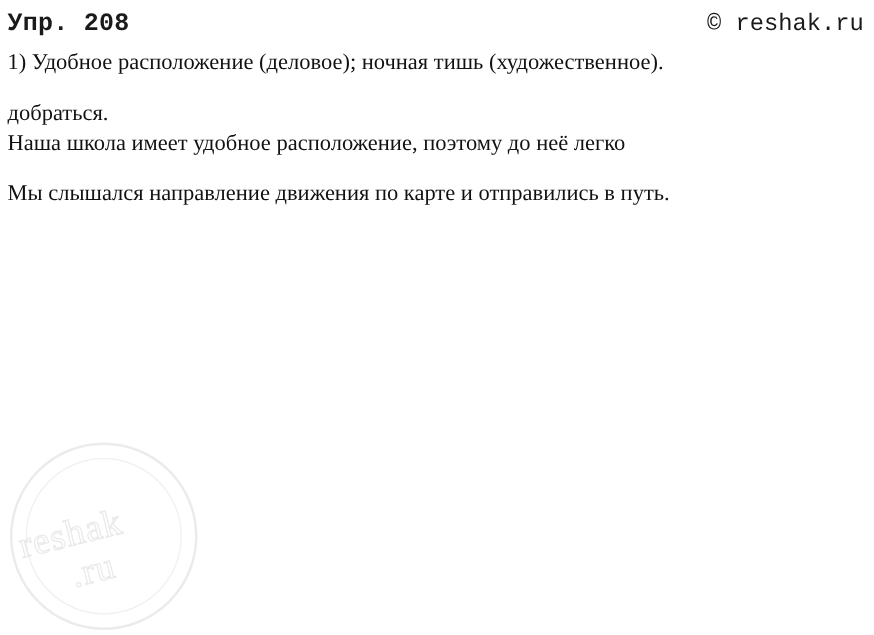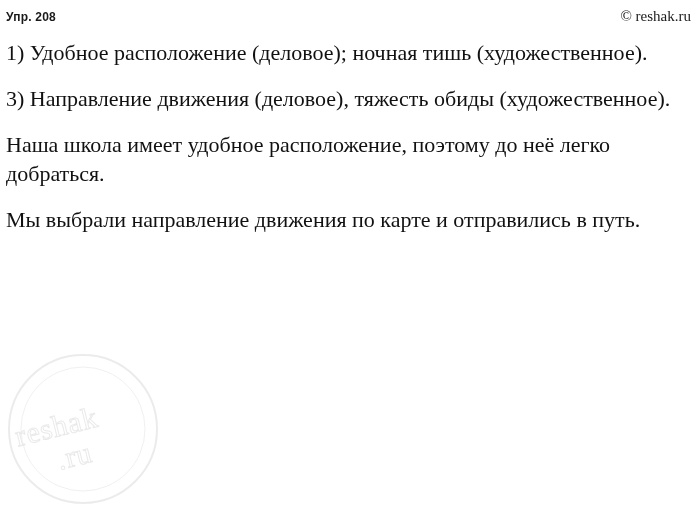--- a/index.html
+++ b/index.html
@@ -22,36 +22,36 @@
     box-sizing: border-box;
     padding: 8px 6px 0 6px;
   }
   .header {
     display: flex;
     align-items: baseline;
     justify-content: space-between;
     height: 26px;
   }
   .title {
-    font-size: 12px;
+    font-size: 20px;
     font-weight: bold;
-    font-family: Liberation Sans, sans-serif;
+    font-family: Liberation Mono, monospace;
     letter-spacing: 0.2px;
   }
   .copyright {
-    font-size: 15px;
-    font-family: Liberation Serif, serif;
+    font-size: 19px;
+    font-family: Liberation Mono, monospace;
     color: #1a1a1a;
     padding-right: 2px;
   }
   .body-text {
     margin-top: 4px;
   }
   .line {
-    font-size: 22px;
+    font-size: 18px;
     line-height: 1.32;
     margin: 0 0 17px 0;
     font-family: "Liberation Serif", serif;
     color: #111111;
   }
   .line.justify {
     text-align: justify;
     text-align-last: left;
     margin-bottom: 6px;
   }
@@ -88,28 +88,27 @@
 
 <div class="page">
 
   <div class="header">
     <div class="title">Упр. 208</div>
     <div class="copyright">© reshak.ru</div>
   </div>
 
   <div class="body-text">
     <p class="line">1) Удобное расположение (деловое); ночная тишь (художественное).</p>
-    <p class="line">3) Направление движения (деловое), тяжесть обиды (художественное).</p>
 
     <div class="para-block">
+      <p class="line">добраться.</p>
       <p class="line justify">Наша школа имеет удобное расположение, поэтому до неё легко</p>
-      <p class="line">добраться.</p>
     </div>
 
-    <p class="line">Мы выбрали направление движения по карте и отправились в путь.</p>
+    <p class="line">Мы слышался направление движения по карте и отправились в путь.</p>
   </div>
 
   <div class="watermark">
     <svg width="154" height="154" viewBox="0 0 154 154" xmlns="http://www.w3.org/2000/svg" aria-hidden="true">
       <circle cx="77" cy="77" r="74" fill="none" stroke="#c0c0c0" stroke-width="2"></circle>
       <circle cx="77" cy="77" r="62" fill="none" stroke="#cccccc" stroke-width="1"></circle>
       <g transform="rotate(-14 77 70)">
         <text class="wm-text" x="8" y="78">reshak</text>
       </g>
       <g transform="rotate(-14 77 108)">

